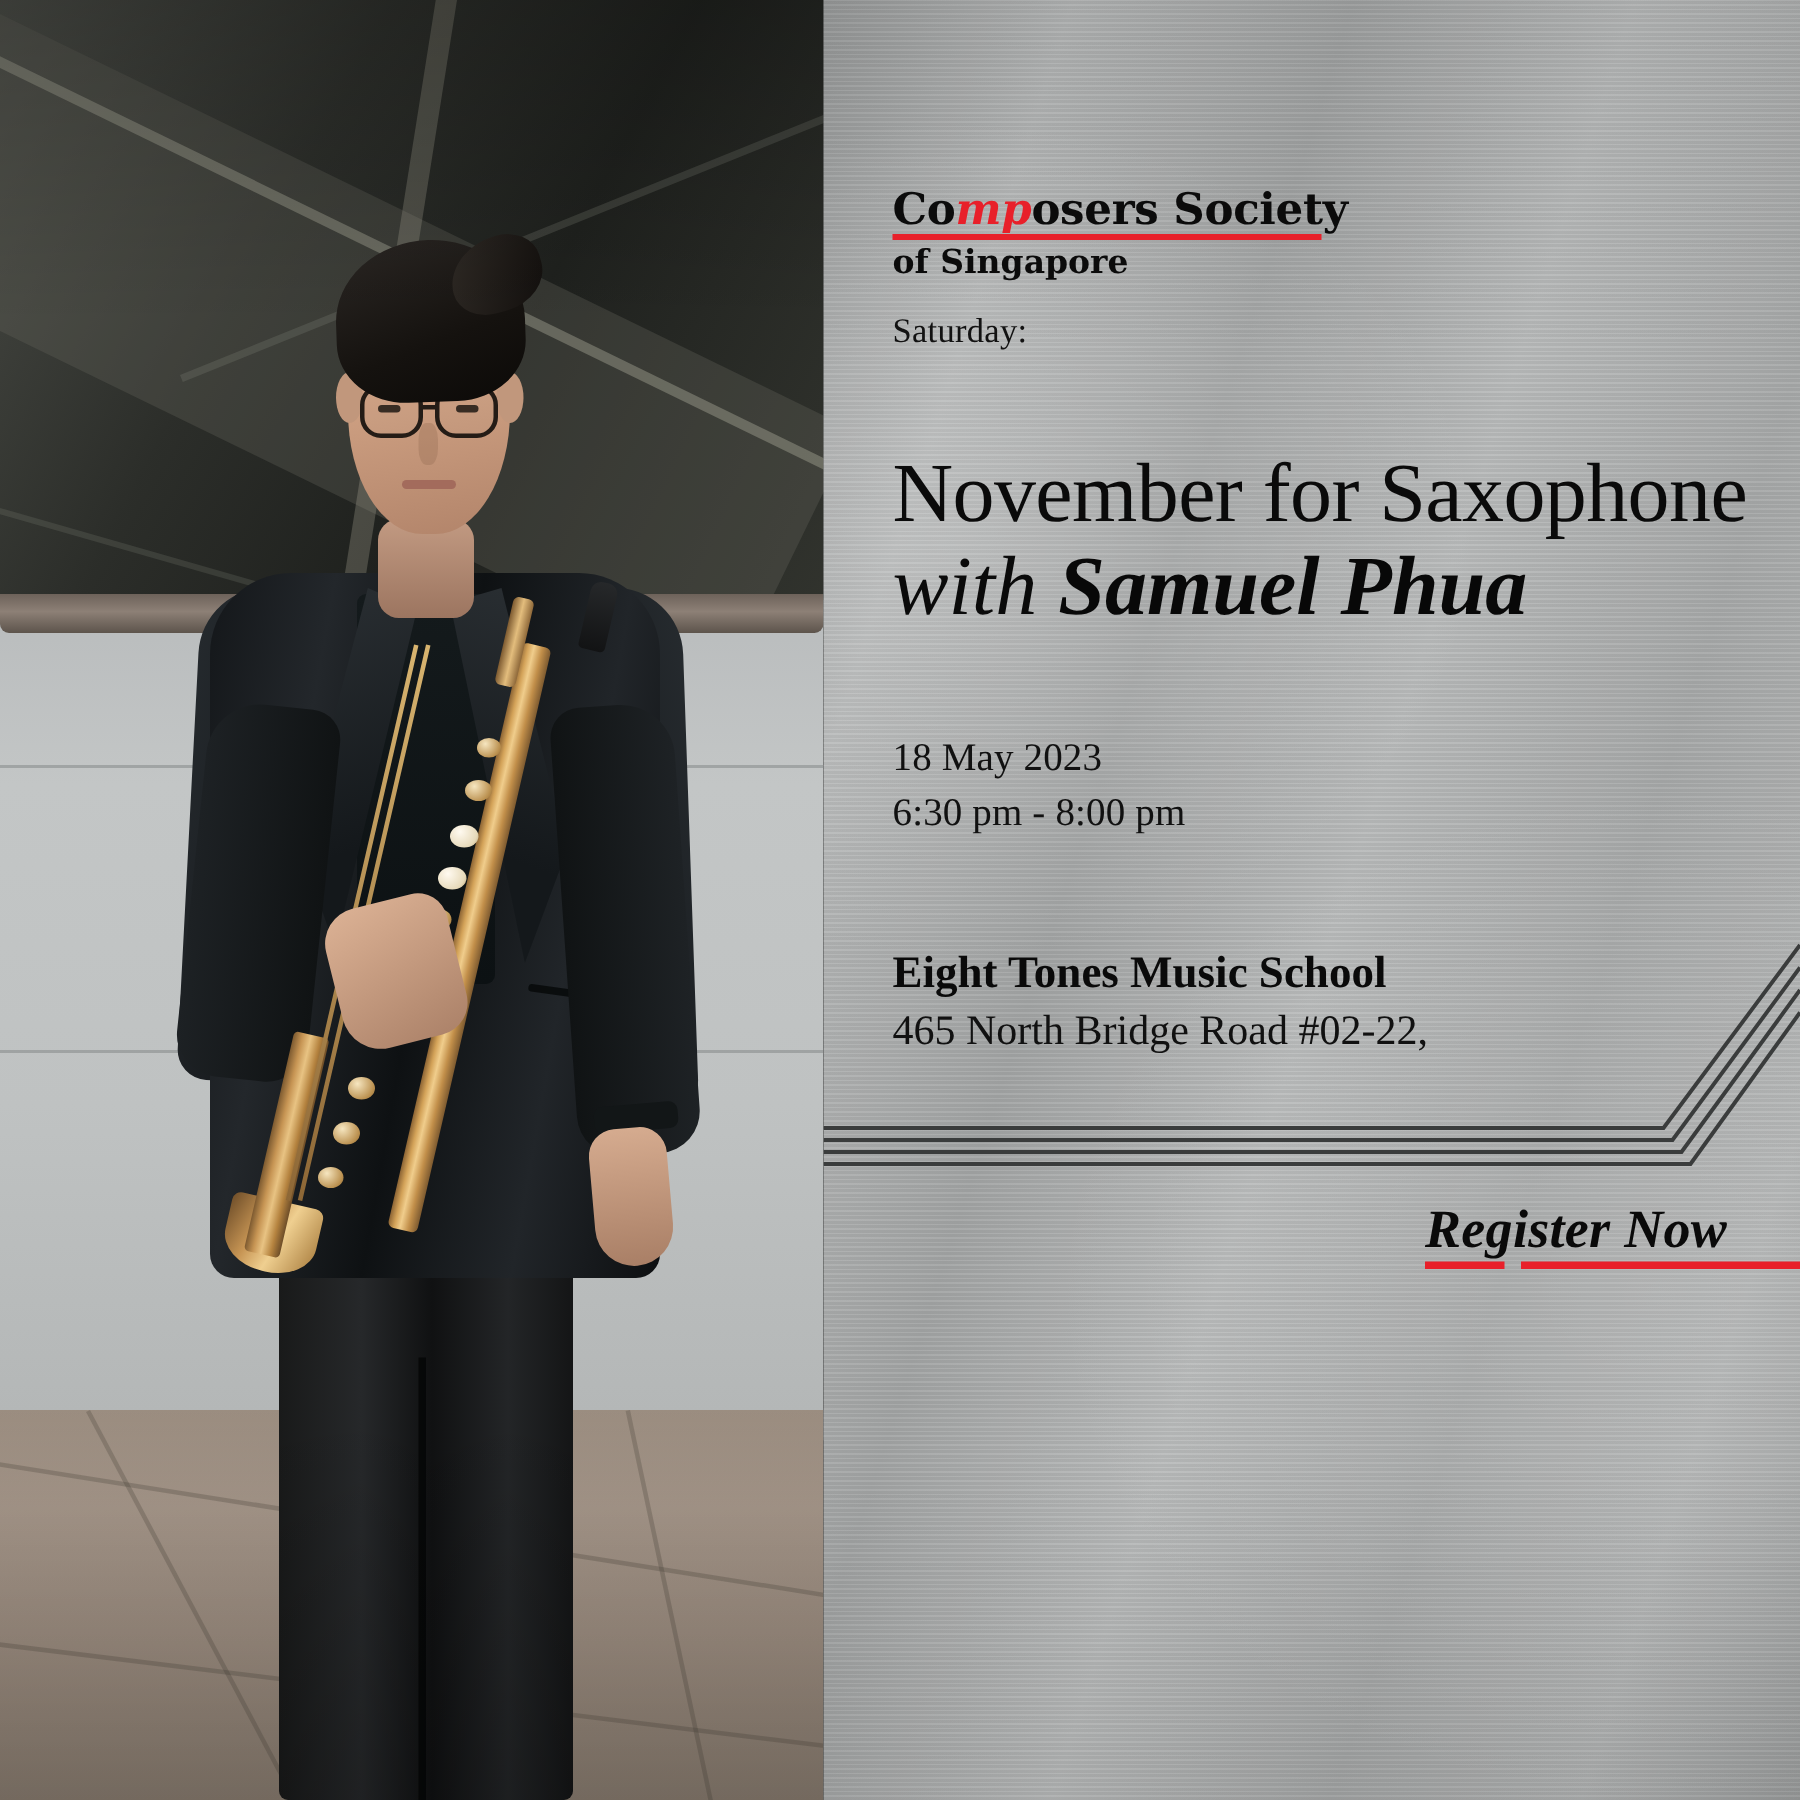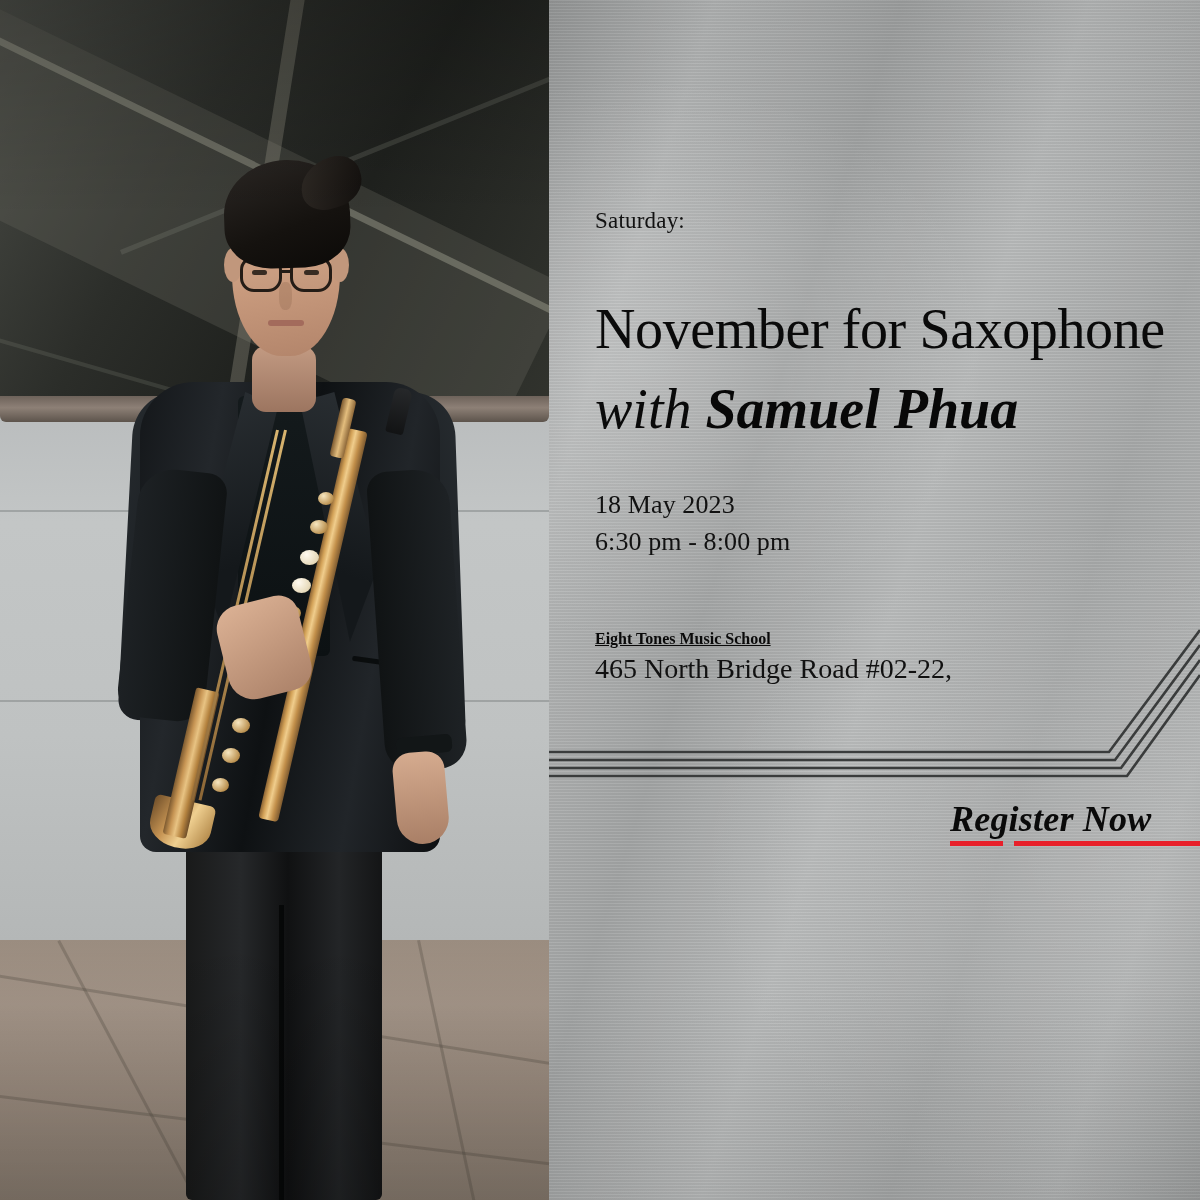--- a/index.html
+++ b/index.html
@@ -278,31 +278,31 @@
     font-size:23px; color:#121212; letter-spacing:.2px;
   }
 
   
   .title{ position:absolute; left:0; top:300px; width:580px; }
   .title-l1{
     font-size:56px; color:#0a0a0a; line-height:1.04;
     letter-spacing:-.4px; white-space:nowrap;
   }
   .title-l2{
-    font-size:56px; line-height:1.12; white-space:nowrap; margin-top:20px;
+    font-size:56px; line-height:1.12; white-space:nowrap; margin-top:2px;
   }
   .title-with{ font-style:italic; color:#0a0a0a; }
   .title-name{ font-style:italic; font-weight:bold; color:#080808; }
 
   
   .when{ position:absolute; left:0; top:487px; }
   .when div{ font-size:26px; color:#111; line-height:1.42; letter-spacing:.1px; }
 
   .where{ position:absolute; left:0; top:628px; }
-  .where .venue{ font-size:16px; font-weight:bold; color:#0a0a0a; line-height:1.38;text-decoration:underline; }
+  .where .venue{ font-size:30px; font-weight:bold; color:#0a0a0a; line-height:1.38; }
   .where .addr{ font-size:28px; color:#111; line-height:1.36; }
 
   
   .chevron{ position:absolute; left:0; top:600px; width:651px; height:200px; }
 
   
   .cta{ position:absolute; left:355px; top:800px; }
   .cta-text{
     font-size:36px; font-weight:bold; font-style:italic; color:#0a0a0a;
     letter-spacing:.2px; white-space:nowrap; line-height:1.1;
@@ -401,20 +401,25 @@
       <g stroke="#3a3c3c" stroke-width="2.6" fill="none">
         <path d="M0,152 L560,152 L651,30"></path>
         <path d="M0,160 L566,160 L651,45"></path>
         <path d="M0,168 L572,168 L651,60"></path>
         <path d="M0,176 L578,176 L651,75"></path>
       </g>
     </svg>
 
     <div class="content">
 
+      <div class="logo">
+        <div class="logo-line1"><span>Co</span><span class="logo-mp">mp</span><span>osers Society</span></div>
+        <div class="logo-rule"></div>
+        <div class="logo-line2">of Singapore</div>
+      </div>
 
       <div class="presents">Saturday:</div>
 
       <div class="title">
         <div class="title-l1">November for Saxophone</div>
         <div class="title-l2"><span class="title-with">with </span><span class="title-name">Samuel Phua</span></div>
       </div>
 
       <div class="when">
         <div>18 May 2023</div>

